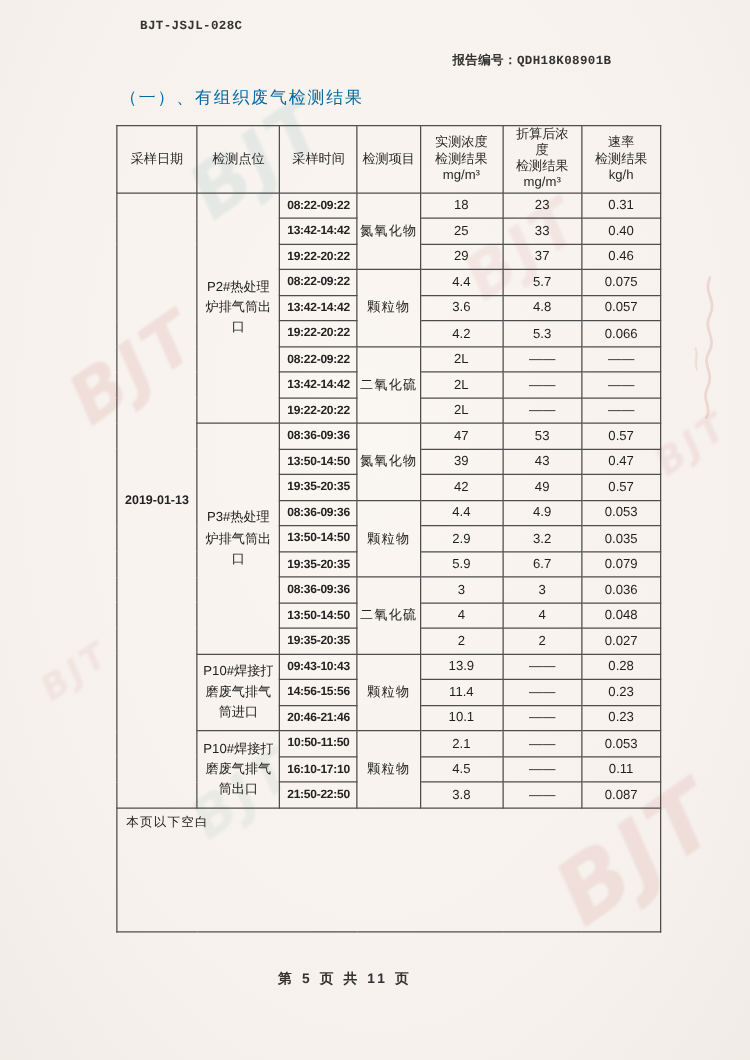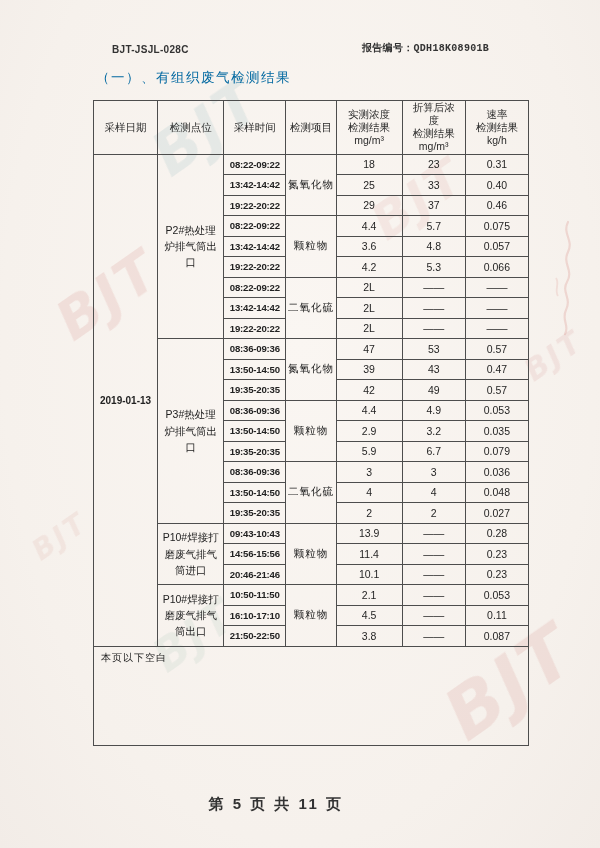--- a/index.html
+++ b/index.html
@@ -16,22 +16,22 @@
     font-style:italic; font-weight:bold;
     transform:rotate(-35deg);
     letter-spacing:3px;
     pointer-events:none;
     filter:blur(0.7px);
     font-family:"DejaVu Sans",sans-serif;
   }
   .content { position:relative; z-index:1; }
 
   .form-code {
-    position:absolute; left:112px; top:44px;
-    font-size:10px; font-weight:bold; letter-spacing:0.3px; color:#333;
+    position:absolute; left:112px; top:16px;
+    font-size:10px; font-weight:bold; letter-spacing:0.3px; color:#333;font-family:Liberation Mono, monospace;
   }
   .report-no {
     position:absolute; left:362px; top:41px;
     font-size:10px; font-weight:bold; color:#333; letter-spacing:0.3px;font-family:Liberation Mono, monospace;
   }
   .section-title {
     position:absolute; left:96px; top:69px;
     font-size:13.5px; font-weight:normal; letter-spacing:1.5px; color:#0369a1; margin:0;
   }
 
@@ -53,22 +53,22 @@
   .time-cell   { font-weight:bold; font-size:9.6px; letter-spacing:-0.2px; color:#222;margin-left:36px; }
   .date-cell   { font-weight:bold; font-size:10px; color:#222;margin-top:16px; }
   .point-cell  { white-space:pre-line; font-size:10.5px; line-height:1.55; color:#222; }
   .item-cell   { font-size:10.5px; letter-spacing:1px; color:#222; }
   .val-cell    { font-size:10.5px; color:#1f1f1f; font-weight:500; }
   .results tfoot td {
     height:90px; text-align:left; vertical-align:top;
     padding:4px 7px; font-size:10px; letter-spacing:1px; color:#222;
   }
   .page-footer {
-    position:absolute; left:0; top:795px; width:552px;
-    text-align:center; font-size:15px; letter-spacing:2.5px;
+    position:absolute; left:0; top:775px; width:552px;
+    text-align:center; font-size:11px; letter-spacing:2.5px;
     font-weight:bold; color:#333;
   }
   .red-bleed { position:absolute; left:544px; top:218px; z-index:0; opacity:0.55; }
 </style>
 </head>
 <body>
 
 <div class="wm" style="left:148px; top:92px; font-size:60px; color:rgba(130,175,180,0.16);">BJT</div>
 <div class="wm" style="left:52px; top:262px; font-size:56px; color:rgba(205,125,118,0.17);">BJT</div>
 <div class="wm" style="left:368px; top:170px; font-size:50px; color:rgba(205,130,125,0.12);">BJT</div>

